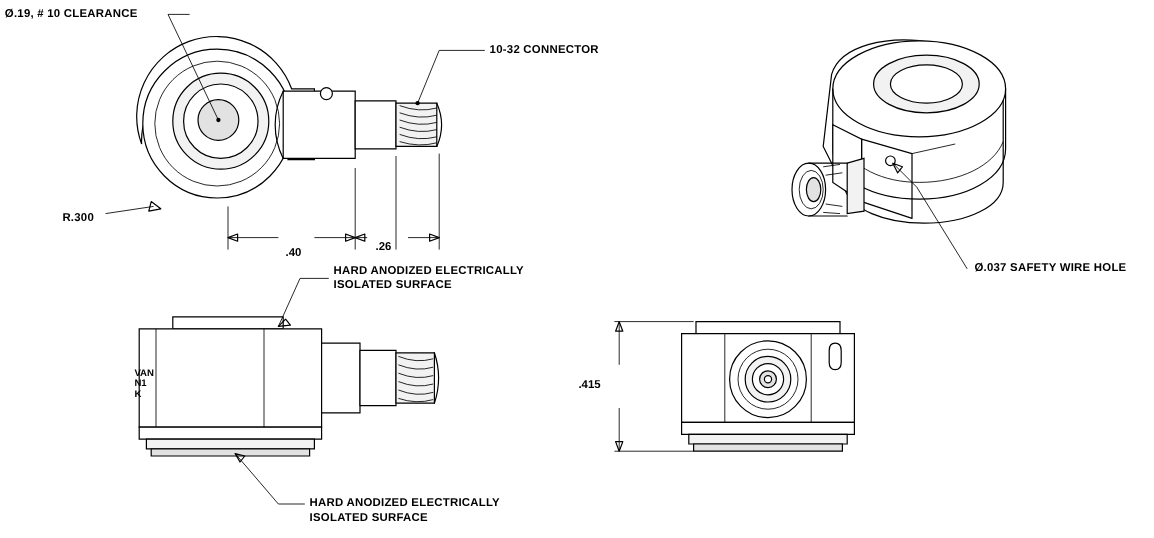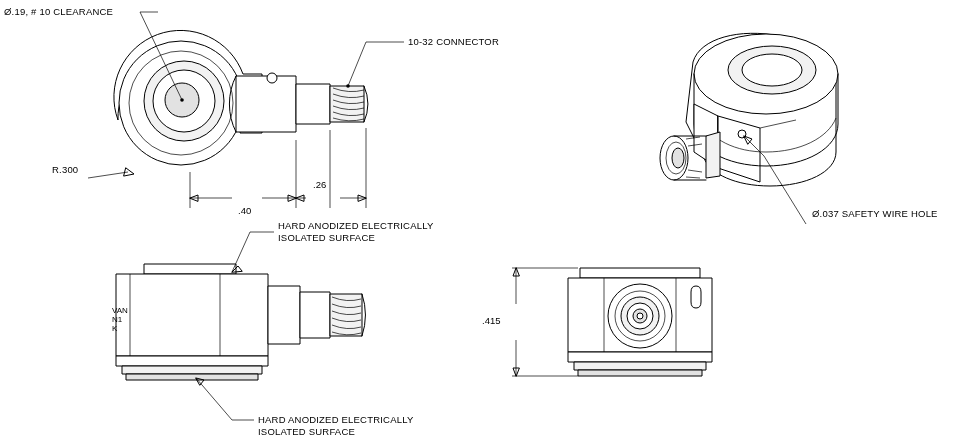--- a/index.html
+++ b/index.html
@@ -7,20 +7,21 @@
     padding: 0;
     background: #ffffff;
   }
   #sheet {
     position: relative;
     width: 962px;
     height: 448px;
     background: #ffffff;
     overflow: hidden;
     font-family: "Liberation Sans", sans-serif;
+    font-weight: bold;
   }
   .lbl {
     position: absolute;
     font-family: "Liberation Sans", sans-serif;
     font-size: 9.5px;
     line-height: 12px;
     color: #000000;
     white-space: pre;
     letter-spacing: 0.2px;
   }
@@ -265,33 +266,33 @@
       <path class="ln" d="M516 268 L513 276 L519 276 Z" fill="#000000"></path>
       <path class="ln" d="M516 376 L513 368 L519 368 Z" fill="#000000"></path>
     </g>
 
   </svg>
 
   <div class="lbl" style="left:4px; top:6px;">Ø.19, # 10 CLEARANCE</div>
 
   <div class="lbl" style="left:408px; top:36px;">10-32 CONNECTOR</div>
 
-  <div class="lbl" style="left:52px; top:164px;">R.300</div>
-
-  <div class="lbl" style="left:812px; top:208px;">Ø.037 SAFETY WIRE HOLE</div>
+  <div class="lbl" style="left:52px; top:176px;">R.300</div>
+
+  <div class="lbl" style="left:812px; top:218px;">Ø.037 SAFETY WIRE HOLE</div>
 
   <div class="lbl" style="left:278px; top:220px;">HARD ANODIZED ELECTRICALLY
 ISOLATED SURFACE</div>
 
   <div class="lbl" style="left:258px; top:414px;">HARD ANODIZED ELECTRICALLY
 ISOLATED SURFACE</div>
 
   <div class="dimtxt" style="left:238px; top:205px;">.40</div>
 
-  <div class="dimtxt" style="left:313px; top:179px;">.26</div>
+  <div class="dimtxt" style="left:313px; top:200px;">.26</div>
 
   <div class="dimtxt" style="left:482px; top:315px;">.415</div>
 
   <div class="vert-txt" style="left:112px; top:306px;">VAN
 N1
 K</div>
 
 </div>
 
 </body></html>

